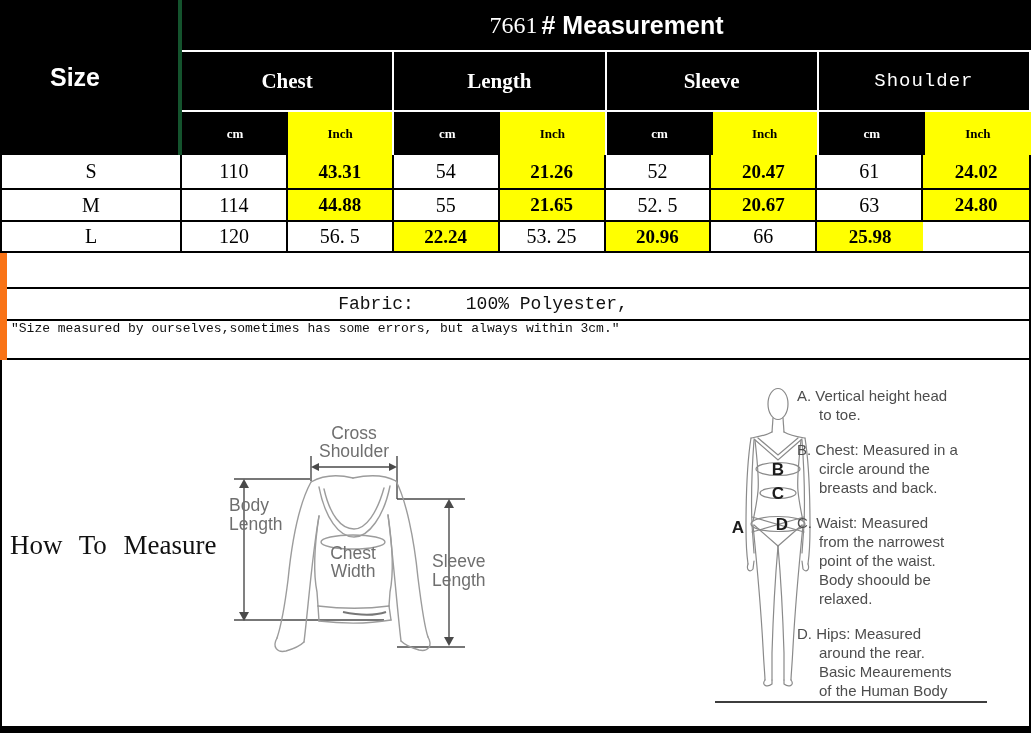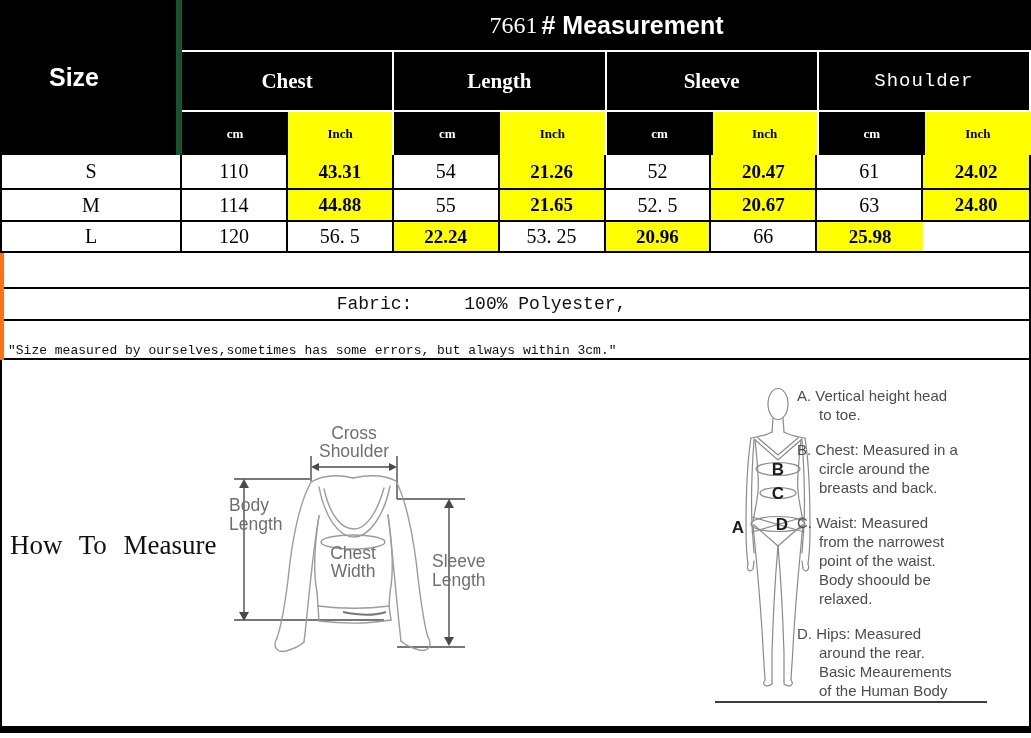--- a/index.html
+++ b/index.html
@@ -7,21 +7,21 @@
   .page {
     position:relative; width:1031px; height:738px; background:#fff; overflow:hidden;
     font-family:"Liberation Serif", serif;
   }
   
   .tbl-header {
     display:grid; grid-template-columns:182px repeat(8,1fr);
     grid-template-rows:52px 60px 43px; background:#000; width:100%;
   }
   .size-cell {
-    grid-row:1/4; grid-column:1; border-right:6px solid #14532d;
+    grid-row:1/4; grid-column:1; border-right:4px solid #14532d;
     display:flex; align-items:center; justify-content:center; padding-right:28px;
   }
   .size-cell span { color:#fff; font-family:"Liberation Sans",sans-serif; font-weight:700; font-size:25px; }
   .title-cell {
     grid-row:1; grid-column:2/10; border-bottom:2px solid #fff;
     display:flex; align-items:center; justify-content:center; color:#fff;
   }
   .title-prefix { font-family:"Liberation Serif",serif; font-size:24px; font-weight:400; }
   .title-main { font-family:"Liberation Sans",sans-serif; font-size:25px; font-weight:700; margin-left:4px; }
   .group-cell {
@@ -45,30 +45,30 @@
     border-bottom:2px solid #000;
   }
   .data-row.h35{ height:35px; } .data-row.h32{ height:32px; } .data-row.h31{ height:31px; }
   .cell {
     display:flex; align-items:center; justify-content:center;
     border-right:2px solid #000; font-size:20px; color:#000; background:#fff;
   }
   .cell:last-child { border-right:none; }
   .cell.inch { background:#FFFF00; font-weight:700; font-size:19px; }
   
-  .lower { border-left:4px solid #f97316; border-right:2px solid #000; }
+  .lower { border-left:7px solid #f97316; border-right:2px solid #000; }
   .spacer-row { height:36px; border-bottom:2px solid #000; background:#fff; }
   .fabric-row {
     height:32px; border-bottom:2px solid #000; display:flex; align-items:center;
     justify-content:center; padding-right:70px;
     font-family:"Liberation Mono",monospace; font-size:18px; color:#111;
   }
   .fabric-row .val { margin-left:52px; }
   .note-row {
-    height:39px; border-bottom:2px solid #000; display:flex; align-items:flex-end;
+    height:39px; border-bottom:2px solid #000; display:flex; align-items:flex-start;
     padding-left:4px; font-family:"Liberation Mono",monospace; font-size:13px; color:#111;
   }
   
   .how-to {
     position:relative; height:366px; background:#fff;
     border-left:2px solid #000; border-right:2px solid #000;
   }
   .how-to-heading {
     position:absolute; left:8px; top:170px; font-family:"Liberation Serif",serif;
     font-size:27px; color:#111; word-spacing:10px; white-space:nowrap;

